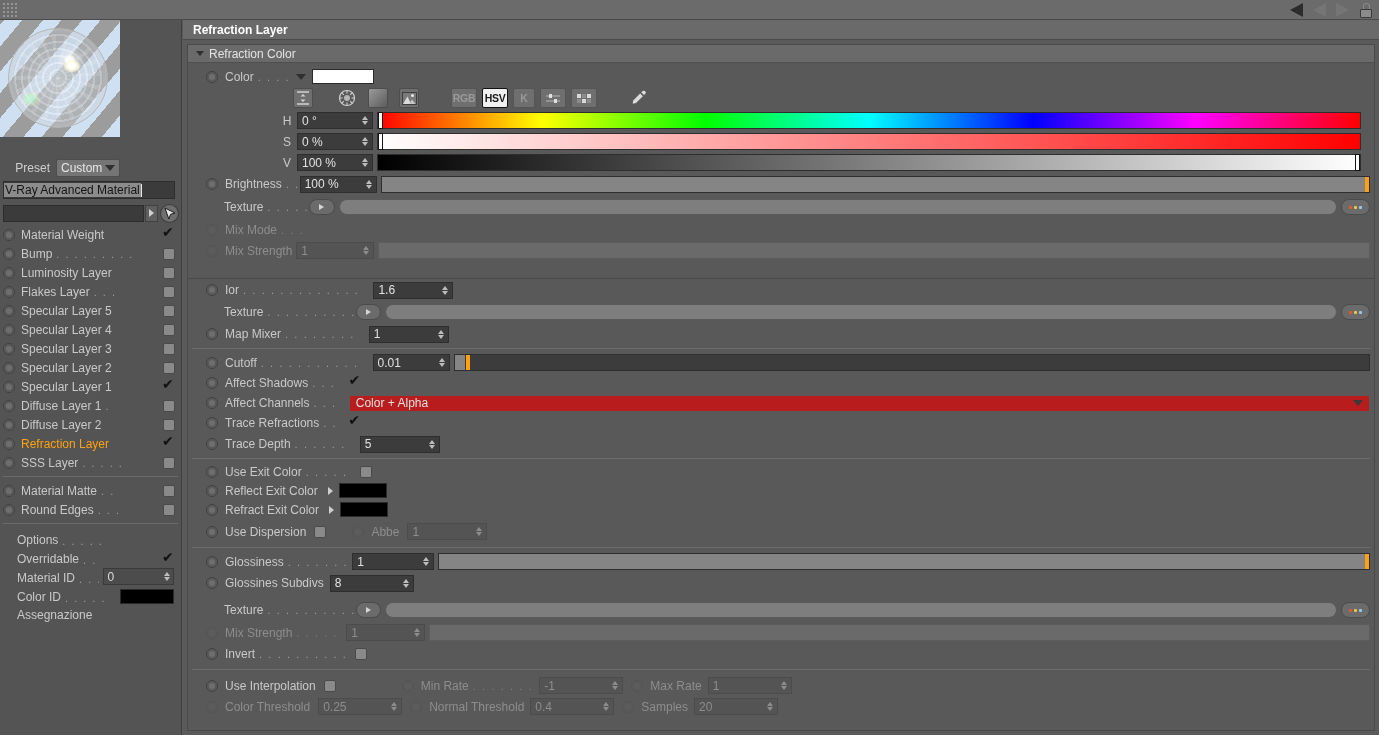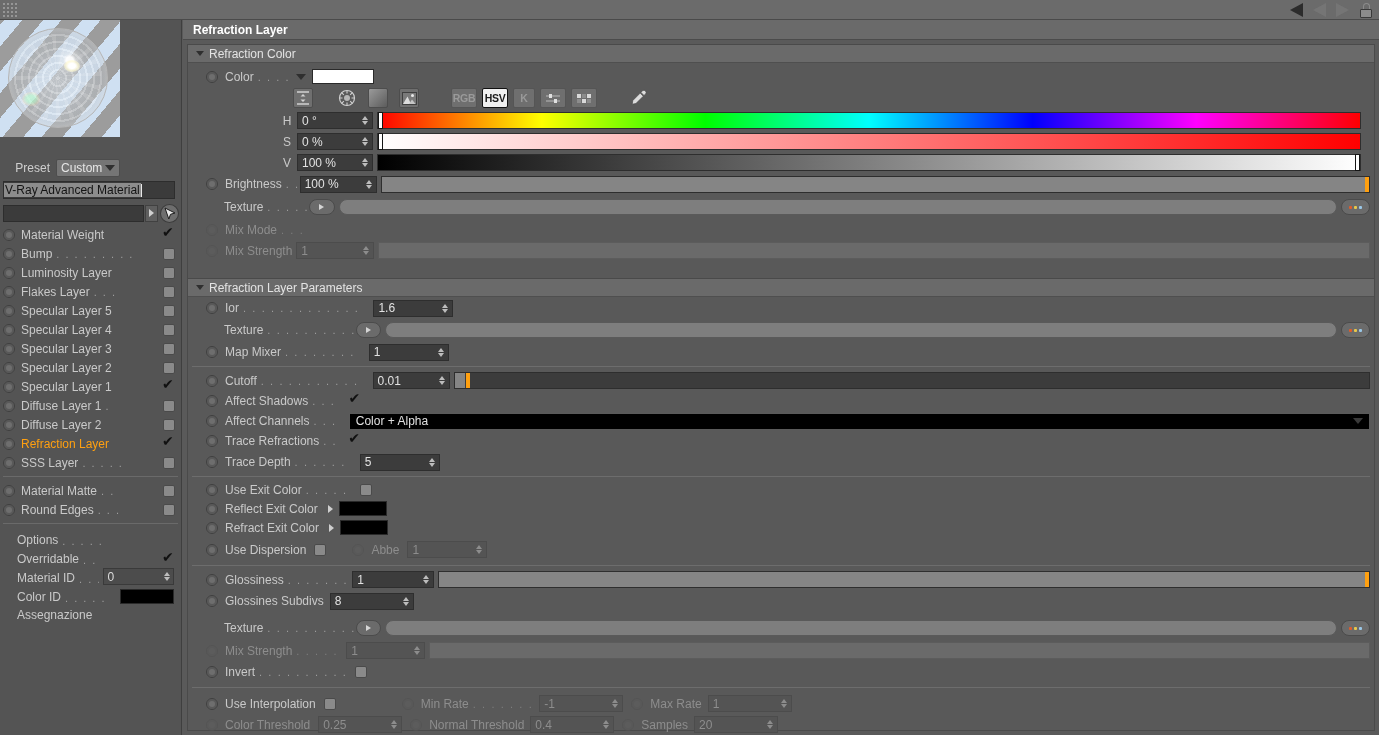--- a/index.html
+++ b/index.html
@@ -200,21 +200,21 @@
   }
   .playbtn .t { width:0;height:0;border-top:3.5px solid transparent;border-bottom:3.5px solid transparent;border-left:5px solid #d5d5d5;}
   .texfield { height:16px; border-radius:8px; background:#7e7e7e; border:1px solid #5a5a5a; }
   .dotsbtn {
     width:30px; height:16px; border-radius:8px; background:#6b6b6b; border:1px solid #4b4b4b;
     display:flex; align-items:center; justify-content:center; gap:2px;
   }
   .dotsbtn span { width:3px; height:3px; border-radius:1px; display:block; }
 
   .dropdown {
-    height:17px; background:#000000; border:1px solid #5a5a5a; color:#e0e0e0;
+    height:17px; background:#b91c1c; border:1px solid #5a5a5a; color:#e0e0e0;
     display:flex; align-items:center; justify-content:space-between; padding:0 6px;
   }
   .dropdown.dim { background:#6a6a6a; color:#9a9a9a; border-color:#5a5a5a; }
   .dd-caret { width:0;height:0;border-left:5px solid transparent;border-right:5px solid transparent;border-top:6px solid #3a3a3a;}
 
   .tri-right-sm { width:0;height:0;border-top:4px solid transparent;border-bottom:4px solid transparent;border-left:5px solid #cfcfcf;}
   .hsv-lbl { width:12px; text-align:center; color:#c9c9c9; }
   .grp-divider { height:1px; background:#6d6d6d; }
 </style>
 </head>
@@ -561,24 +561,20 @@
           <span class="spin">
               <i class="up"></i>
               <i class="dn"></i>
             </span>
         </span>
         <span class="slider dim" style="width:993px; margin-right:4px;"></span>
       </div>
     </div>
 
     <div class="group" style="top:258px; height:453px;">
-      <div class="group-hd">
-        <span class="caret-sm"></span>
-        <span>Refraction Layer Parameters</span>
-      </div>
 
       <div class="row" style="height:22px; margin-top:0;">
         <span class="r-radio"></span>
         <span class="r-label">Ior</span>
         <span class="r-dots">. . . . . . . . . . . . .</span>
         <span class="numfield" style="width:80px; margin-left:14px;">
           <span>1.6</span>
           <span class="spin">
               <i class="up"></i>
               <i class="dn"></i>

